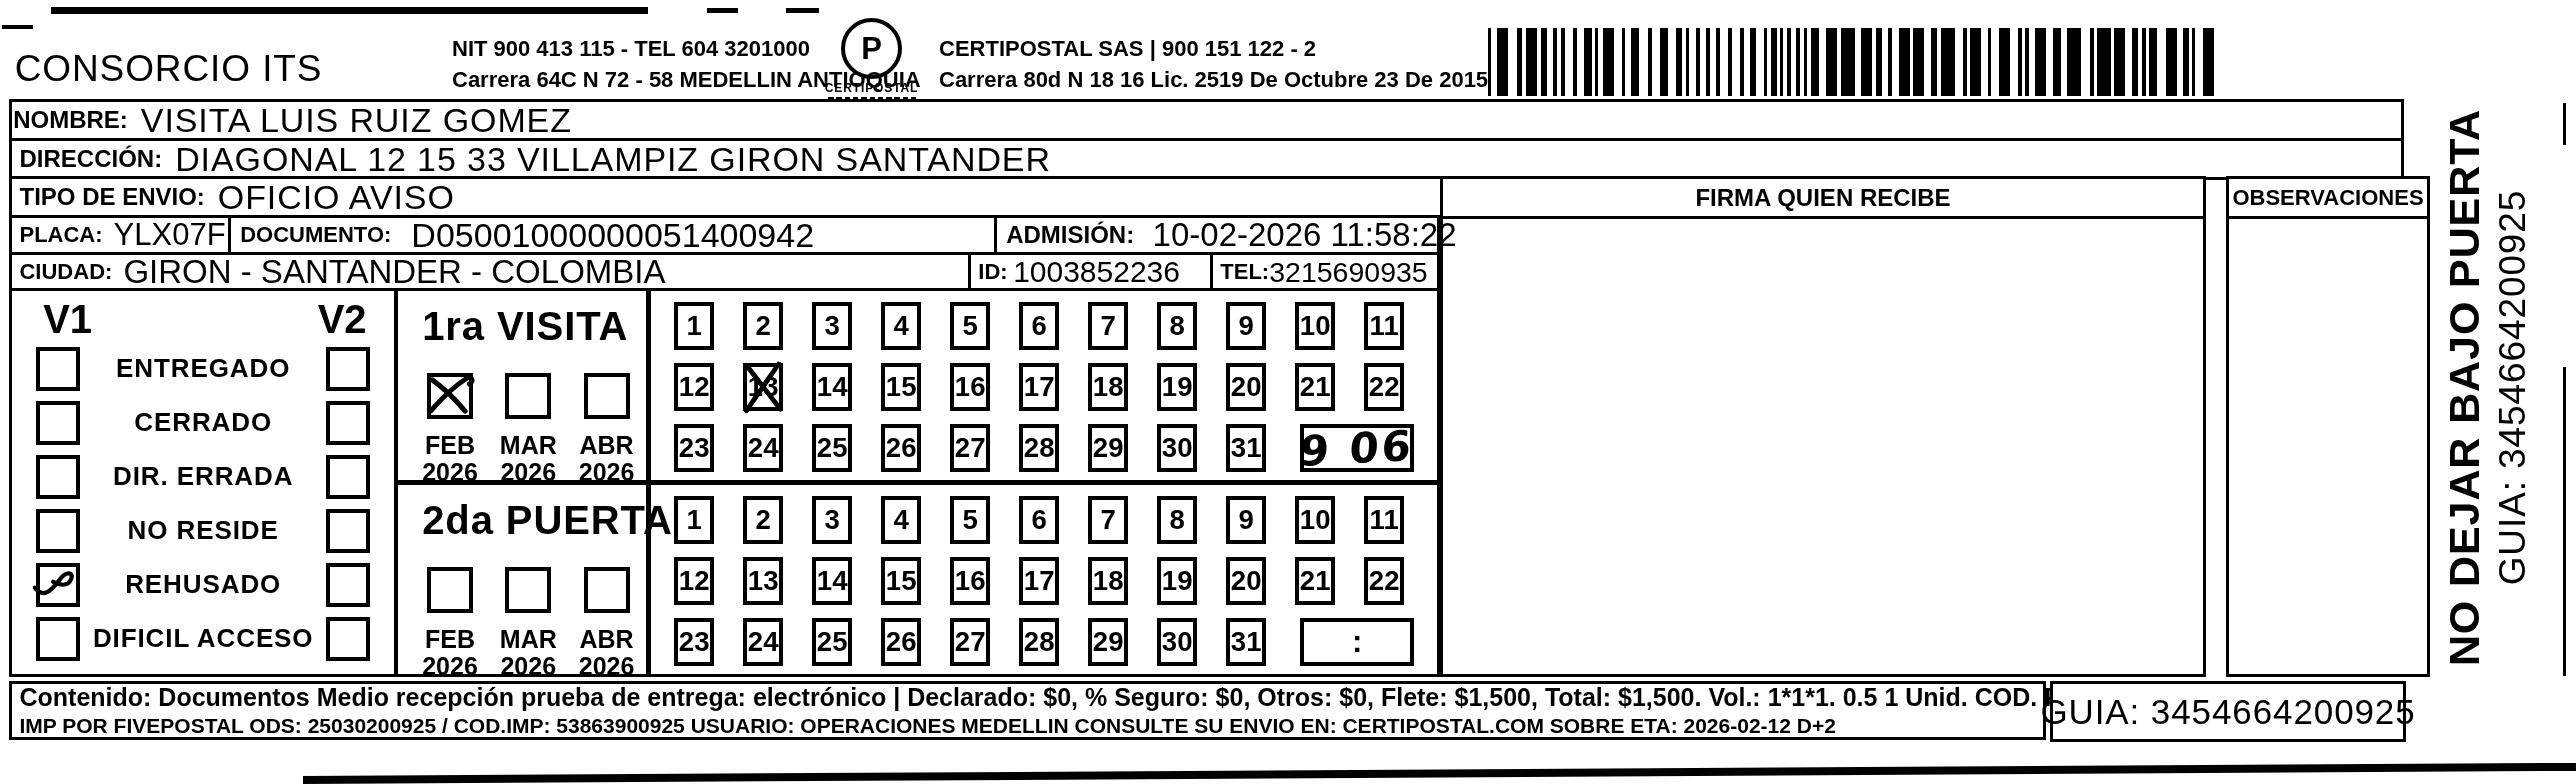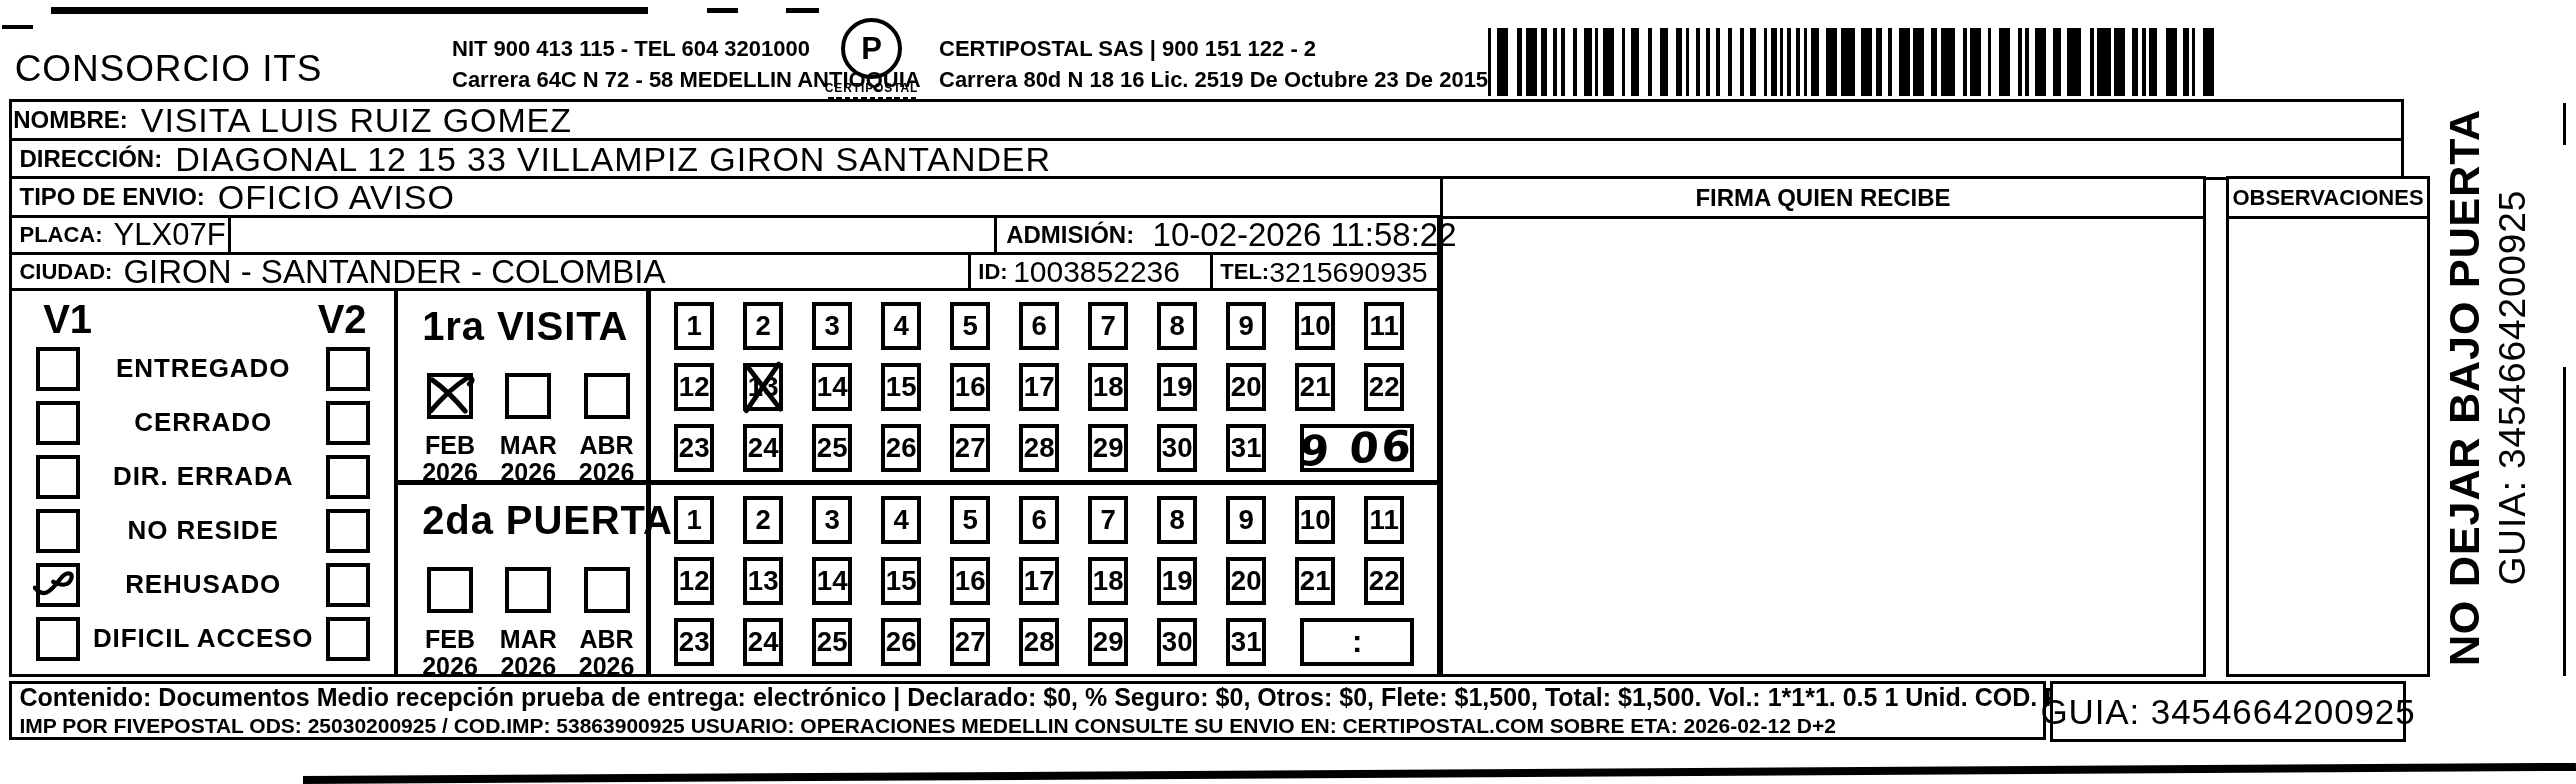--- a/index.html
+++ b/index.html
@@ -168,20 +168,24 @@
   </div>
   <div class="cell" style="left:2202px;top:176px;width:204px;height:501px;flex-direction:column;align-items:stretch;padding:0;margin-left:24px;">
     <div class="colhead" style="height:37px;border-bottom:3.7px solid #000;display:flex;align-items:center;justify-content:center;font-size:22px;">OBSERVACIONES</div>
     <div style="flex:1;"></div>
   </div>
 
   <div class="cell" style="left:9.2px;top:215px;width:222px;height:40px;padding-left:7.3px;">
     <span class="lbl">PLACA:</span>
     <span class="val">YLX07F</span>
   </div>
+  <div class="cell" style="left:228px;top:215px;width:770px;height:40px;padding-left:9.2px;">
+    <span class="lbl">DOCUMENTO:</span>
+    <span class="val" style="font-size:34px;margin-left:20px;">D05001000000051400942</span>
+  </div>
   <div class="cell" style="left:994px;top:215px;width:446px;height:40px;padding-left:9.2px;">
     <span class="lbl" style="font-size:24px;">ADMISIÓN:</span>
     <span class="val" style="font-size:33px;margin-left:18.4px;">10-02-2026 11:58:22</span>
   </div>
 
   <div class="cell" style="left:9.2px;top:252px;width:962px;height:40px;padding-left:7.3px;">
     <span class="lbl">CIUDAD:</span>
     <span class="val" style="font-size:33px;">GIRON - SANTANDER - COLOMBIA</span>
   </div>
   <div class="cell" style="left:968px;top:252px;width:246px;height:40px;padding-left:7.3px;">

